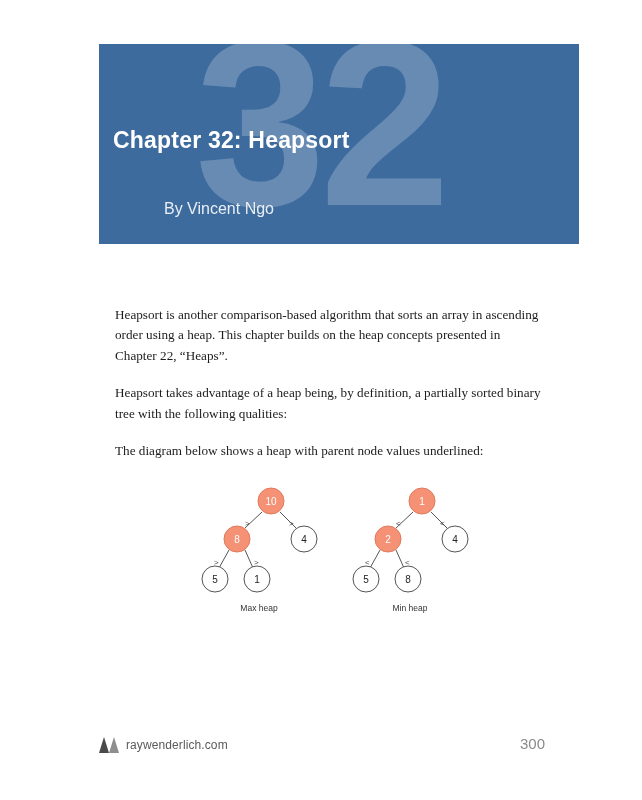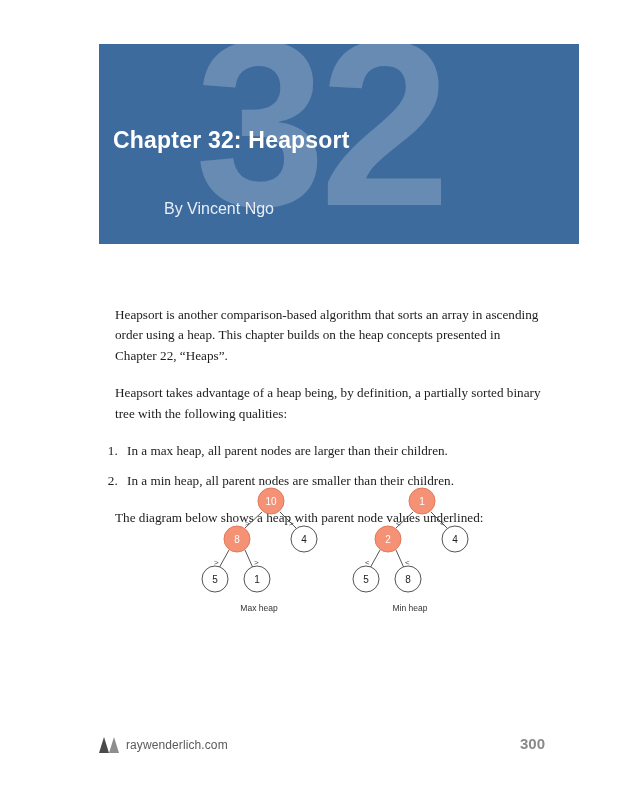--- a/index.html
+++ b/index.html
@@ -135,41 +135,36 @@
     color: #5a5a5a;
     letter-spacing: 0.1px;
   }
   .page-number {
     position: absolute;
     right: 0;
     top: 0;
     font-family: "Liberation Sans", sans-serif;
     font-size: 15px;
     color: #8a8a8a;
-    font-weight: bold;
   }
 </style>
 </head>
 <body>
 
 <div class="page">
 
   <div class="hero">
     <div class="hero-ghost">32</div>
     <div class="hero-title">Chapter 32: Heapsort</div>
     <div class="hero-author">By Vincent Ngo</div>
   </div>
 
   <div class="content">
     <p class="para">Heapsort is another comparison-based algorithm that sorts an array in ascending order using a heap. This chapter builds on the heap concepts presented in Chapter 22, “Heaps”.</p>
     <p class="para">Heapsort takes advantage of a heap being, by definition, a partially sorted binary tree with the following qualities:</p>
-    <ol class="list">
-      <li>In a max heap, all parent nodes are larger than their children.</li>
-      <li>In a min heap, all parent nodes are smaller than their children.</li>
-    </ol>
     <p class="para">The diagram below shows a heap with parent node values underlined:</p>
   </div>
 
   <div class="diagram">
     <svg width="446" height="140" viewBox="0 0 446 140">
 
       <g>
         <line x1="163" y1="31" x2="146" y2="47" stroke="#555555" stroke-width="1"></line>
         <line x1="181" y1="31" x2="197" y2="47" stroke="#555555" stroke-width="1"></line>
         <line x1="130" y1="69" x2="120" y2="87" stroke="#555555" stroke-width="1"></line>

